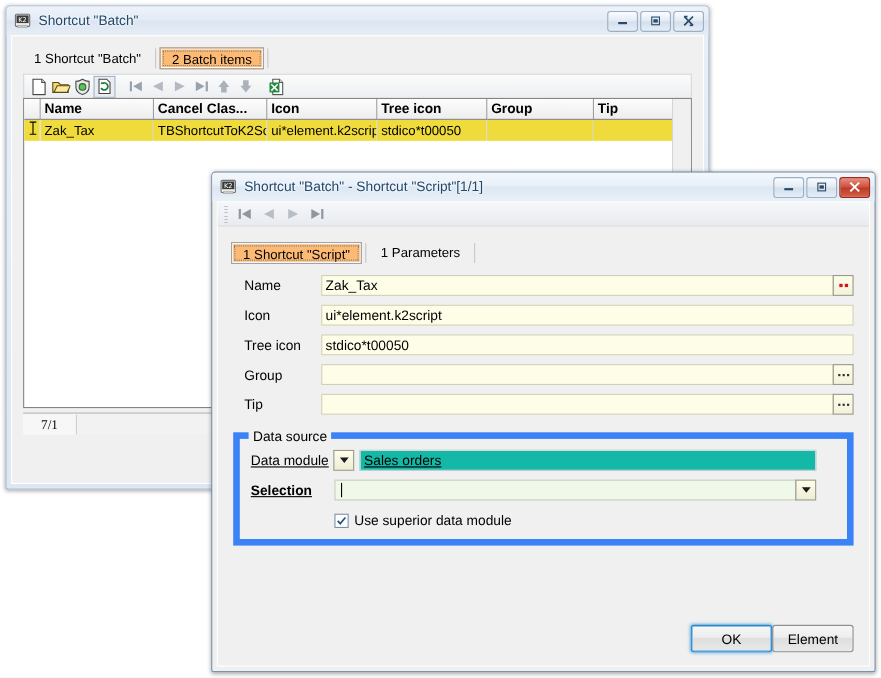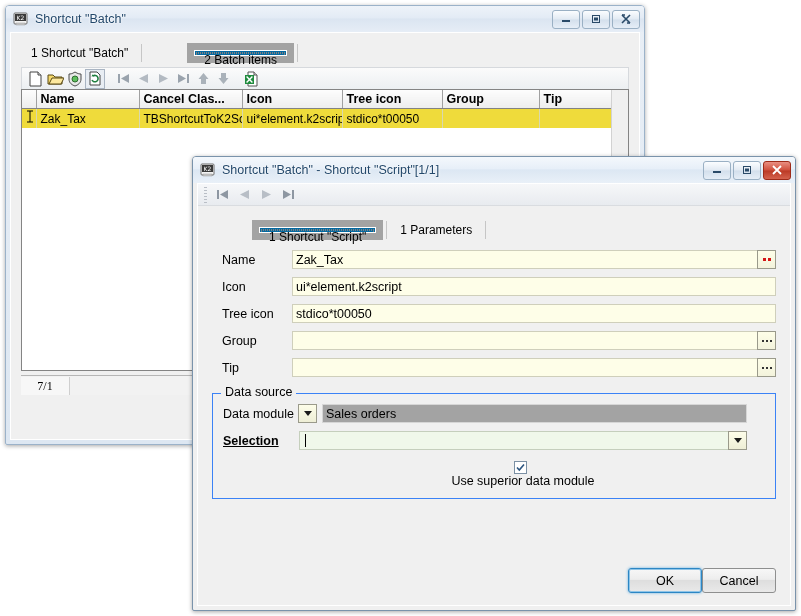--- a/index.html
+++ b/index.html
@@ -85,24 +85,23 @@
   .tab{
     height:20px;line-height:20px;
     padding:0 10px;
     font-size:12px;
     color:#000;
     box-sizing:border-box;
     position:relative;
     white-space:nowrap;
   }
   .tab.sel{
-    border:7px solid #a3a3a3;
-    background:#0369a1;
+    border:1px solid #a3a3a3;
+    background:#fdba74;
     box-shadow:inset 0 0 0 1px #fff;
-    margin-left:42px;
   }
   .tab.sel::after{
     content:"";position:absolute;left:2px;right:2px;top:2px;bottom:2px;
     border:1px dotted #808080;
   }
   .tab-sep{
     width:1px;height:18px;background:#c6c6c6;margin:0 3px 1px 3px;align-self:flex-end;
   }
 
   
@@ -220,21 +219,21 @@
     background:#fefee8;
     border:1px solid #cfcfbb;
     box-sizing:border-box;
     display:flex;align-items:center;
     padding:0 3px;
     font-size:12.5px;
     overflow:hidden;
     white-space:nowrap;
   }
   .fld.green{background:#f0f8ea;border-color:#c5cfbc;}
-  .fld.plain{background:#a3a3a3;border-color:#d6d6d6;}
+  .fld.plain{background:#14b8a6;border-color:#d6d6d6;}
   .btn-ell{
     width:19px;height:19px;flex:0 0 19px;
     border:1px solid #9a9a8b;
     background:linear-gradient(#fefee8,#f3f3dc);
     display:flex;align-items:center;justify-content:center;
     box-sizing:border-box;
     margin-left:-1px;
   }
   .dots{display:flex;gap:2px;}
   .dots i{width:2px;height:2px;display:block;background:#333;}
@@ -244,31 +243,31 @@
     border:1px solid #9a9a8b;
     background:linear-gradient(#fdfde9,#eeeed6);
     display:flex;align-items:center;justify-content:center;
     box-sizing:border-box;margin-left:-1px;
   }
   .caret{width:0;height:0;border-left:4px solid transparent;border-right:4px solid transparent;border-top:5px solid #1a1a1a;}
 
   
   .groupbox{
     margin:12px 14px 0 14px;
-    border:1px solid #3b82f6;
+    border:6px solid #3b82f6;
     padding:6px 28px 10px 10px;
     position:relative;
   }
   .gb-legend{
     position:absolute;top:-9px;left:8px;background:#f0f0f0;padding:0 4px;font-size:12.5px;
   }
   .caret-cursor{
     display:inline-block;width:1px;height:13px;background:#000;margin-left:2px;
   }
-  .chkrow{display:flex;align-items:center;margin-top:7px;padding-left:90px;flex-direction:column;}
+  .chkrow{display:flex;align-items:center;margin-top:7px;padding-left:90px;}
   .chk{
     width:13px;height:13px;border:1px solid #7b90a4;background:#fff;
     display:flex;align-items:center;justify-content:center;box-sizing:border-box;
     margin-right:5px;
   }
   .chk svg{display:block;}
 
   
   .footer{position:absolute;right:14px;bottom:12px;display:flex;gap:0;}
   .pbtn{
@@ -564,21 +563,21 @@
             </span>
         </div>
       </div>
 
 
     </div>
 
     <div class="groupbox">
       <span class="gb-legend">Data source</span>
 
-      <div class="frow" style="padding-left:0;">
+      <div class="frow" style="padding-left:0;text-decoration:underline;">
         <div class="flabel" style="padding-left:0;width:76px;flex:0 0 76px;">Data module</div>
         <div class="btn-drop">
           <span class="caret"></span>
         </div>
         <div class="fld plain" style="margin-left:5px;">Sales orders</div>
       </div>
 
       <div class="frow" style="padding-left:0;">
         <div class="flabel bold" style="padding-left:0;width:76px;flex:0 0 76px;">Selection</div>
         <div class="fld green">
@@ -594,17 +593,17 @@
           <svg width="9" height="9" viewBox="0 0 9 9">
               <path d="M1 4.5 L3.3 7 L8 1.5" stroke="#2c5580" stroke-width="1.6" fill="none"></path>
             </svg>
         </span>
         <span style="font-size:12.5px;">Use superior data module</span>
       </div>
     </div>
 
     <div class="footer">
       <div class="pbtn default">OK</div>
-      <div class="pbtn">Cancel</div>
+      <div class="pbtn">Element</div>
     </div>
 
   </div>
 </div>
 
 </body></html>

